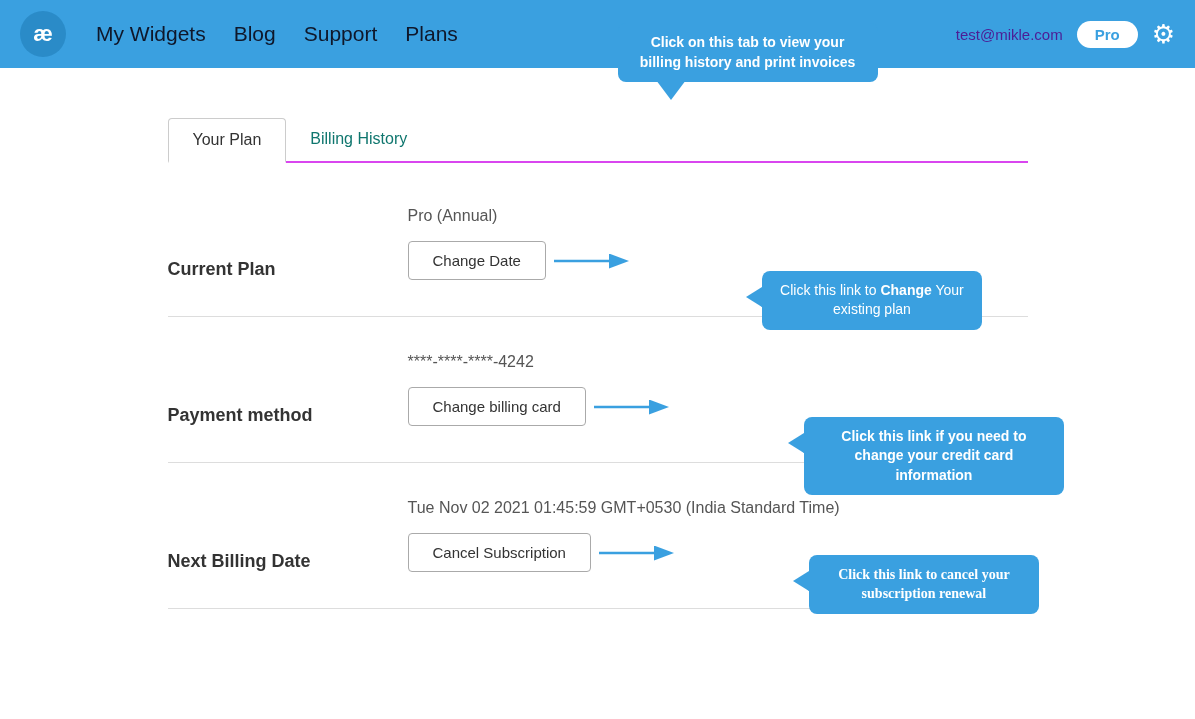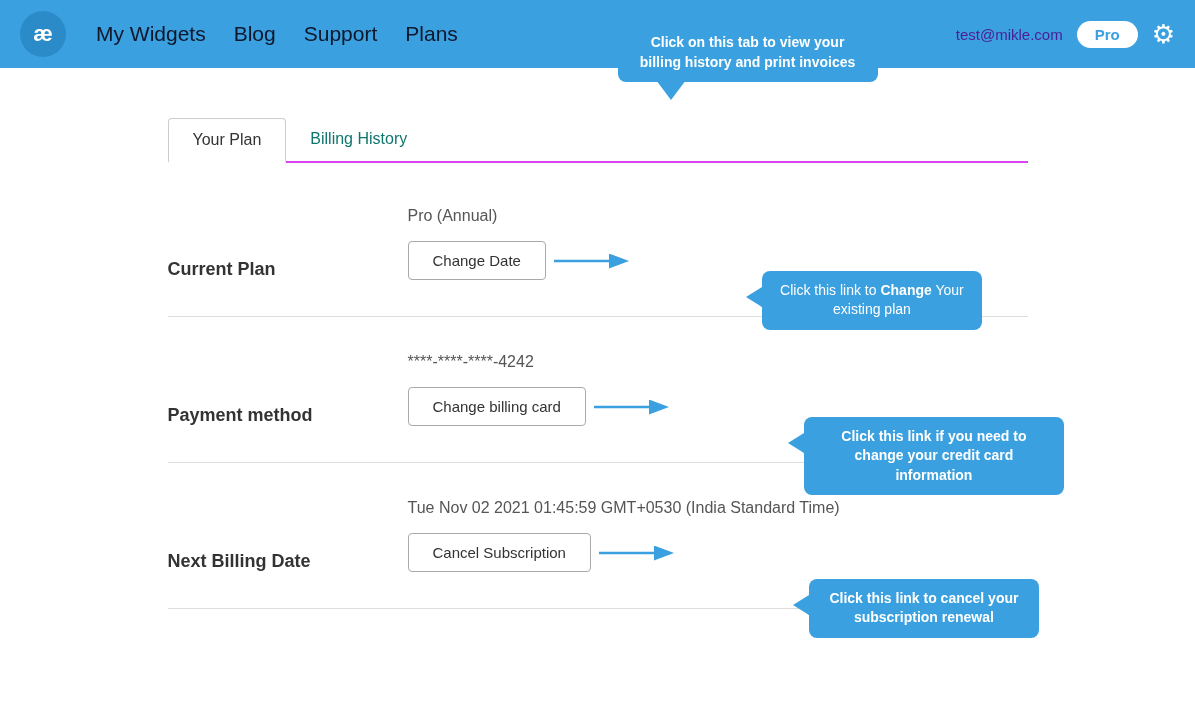--- a/index.html
+++ b/index.html
@@ -116,24 +116,25 @@
       line-height: 1.4;
     }
     .cc-tooltip::after {
       border-right-color: #3aa0e0;
       left: -16px;
       top: 20px;
     }
     
     .cancel-tooltip {
       left: 130px;
-      top: 26px;
+      top: 2px;
       width: 230px;
       white-space: normal;
       line-height: 1.4;
+      font-family: Liberation Serif, serif;
     }
     .cancel-tooltip::after {
       border-right-color: #3aa0e0;
       left: -16px;
       top: 20px;
     }
 
     
     .section {
       display: flex;

